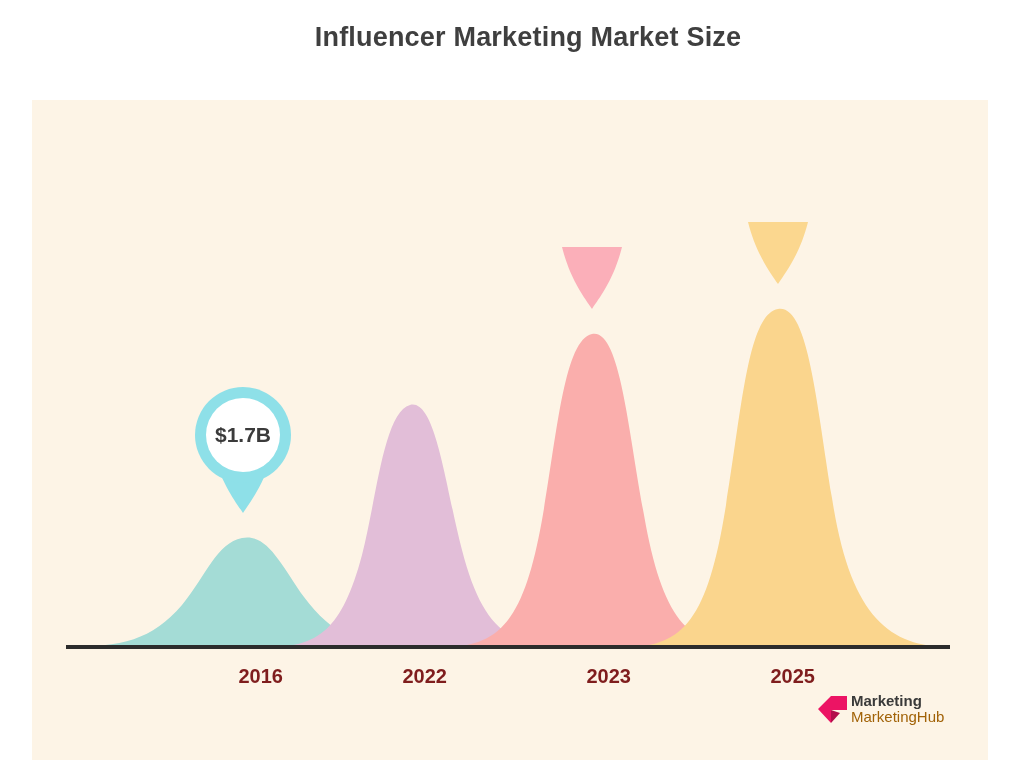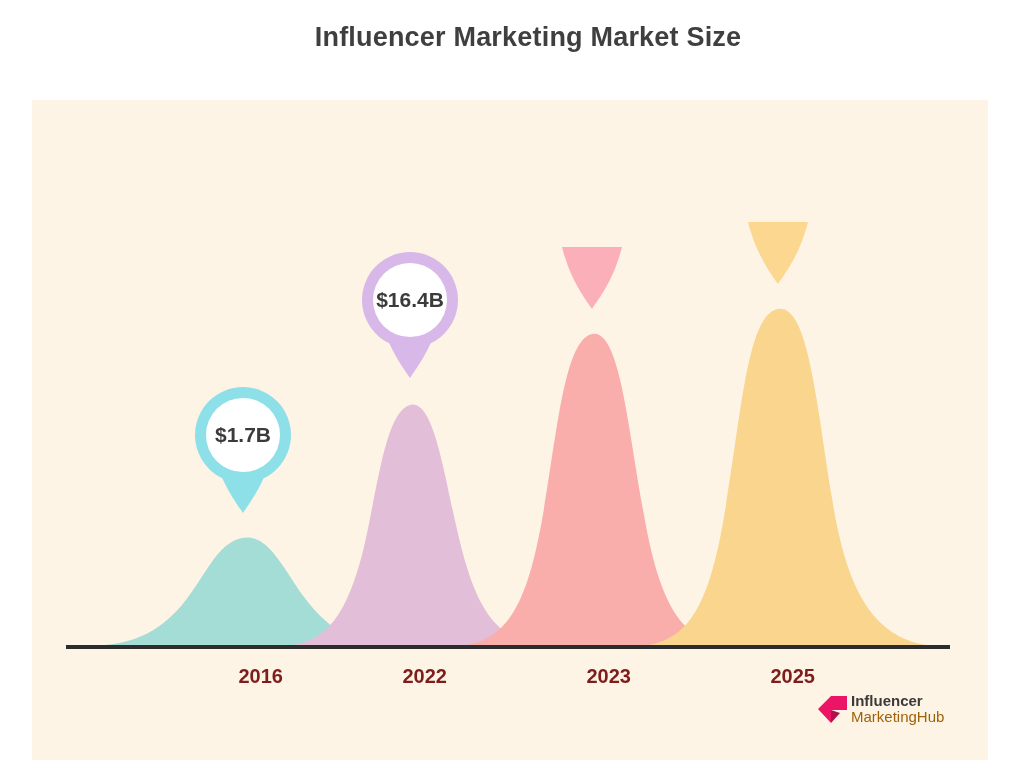--- a/index.html
+++ b/index.html
@@ -146,30 +146,20 @@
       <svg class="pin-tail" viewBox="0 0 64 66">
         <path d="M 2 2 C 10 34, 24 52, 32 64 C 40 52, 54 34, 62 2 Z" fill="#8ee0e8"></path>
       </svg>
       <div class="pin-head" style="background:#8ee0e8;">
         <div class="pin-inner">
           <span class="pin-label">$1.7B</span>
         </div>
       </div>
     </div>
 
-    <div class="pin" style="left:330px;top:152px;">
-      <svg class="pin-tail" viewBox="0 0 64 66">
-        <path d="M 2 2 C 10 34, 24 52, 32 64 C 40 52, 54 34, 62 2 Z" fill="#d7b8e8"></path>
-      </svg>
-      <div class="pin-head" style="background:#d7b8e8;">
-        <div class="pin-inner">
-          <span class="pin-label">$16.4B</span>
-        </div>
-      </div>
-    </div>
 
     <div class="pin" style="left:512px;top:83px;">
       <svg class="pin-tail" viewBox="0 0 64 66">
         <path d="M 2 2 C 10 34, 24 52, 32 64 C 40 52, 54 34, 62 2 Z" fill="#fbafb9"></path>
       </svg>
     </div>
 
     <div class="pin" style="left:698px;top:58px;">
       <svg class="pin-tail" viewBox="0 0 64 66">
         <path d="M 2 2 C 10 34, 24 52, 32 64 C 40 52, 54 34, 62 2 Z" fill="#fbd78f"></path>
@@ -180,19 +170,19 @@
     <div class="year-label" style="left:295px;top:565px;">2022</div>
     <div class="year-label" style="left:479px;top:565px;">2023</div>
     <div class="year-label" style="left:663px;top:565px;">2025</div>
 
     <div id="logo">
       <svg id="logo-mark" viewBox="0 0 30 32">
         <path d="M 29 3 L 13 3 L 0 16 L 13 30 L 13 17 L 29 17 Z" fill="#ec1464"></path>
         <path d="M 13 17 L 13 30 L 22 20 Z" fill="#b30f4c"></path>
       </svg>
       <div id="logo-text">
-        <div id="logo-line1">Influencer</div>
+        <div id="logo-line1">Marketing</div>
         <div id="logo-line2">MarketingHub</div>
       </div>
     </div>
 
   </div>
 </div>
 
 </body></html>

